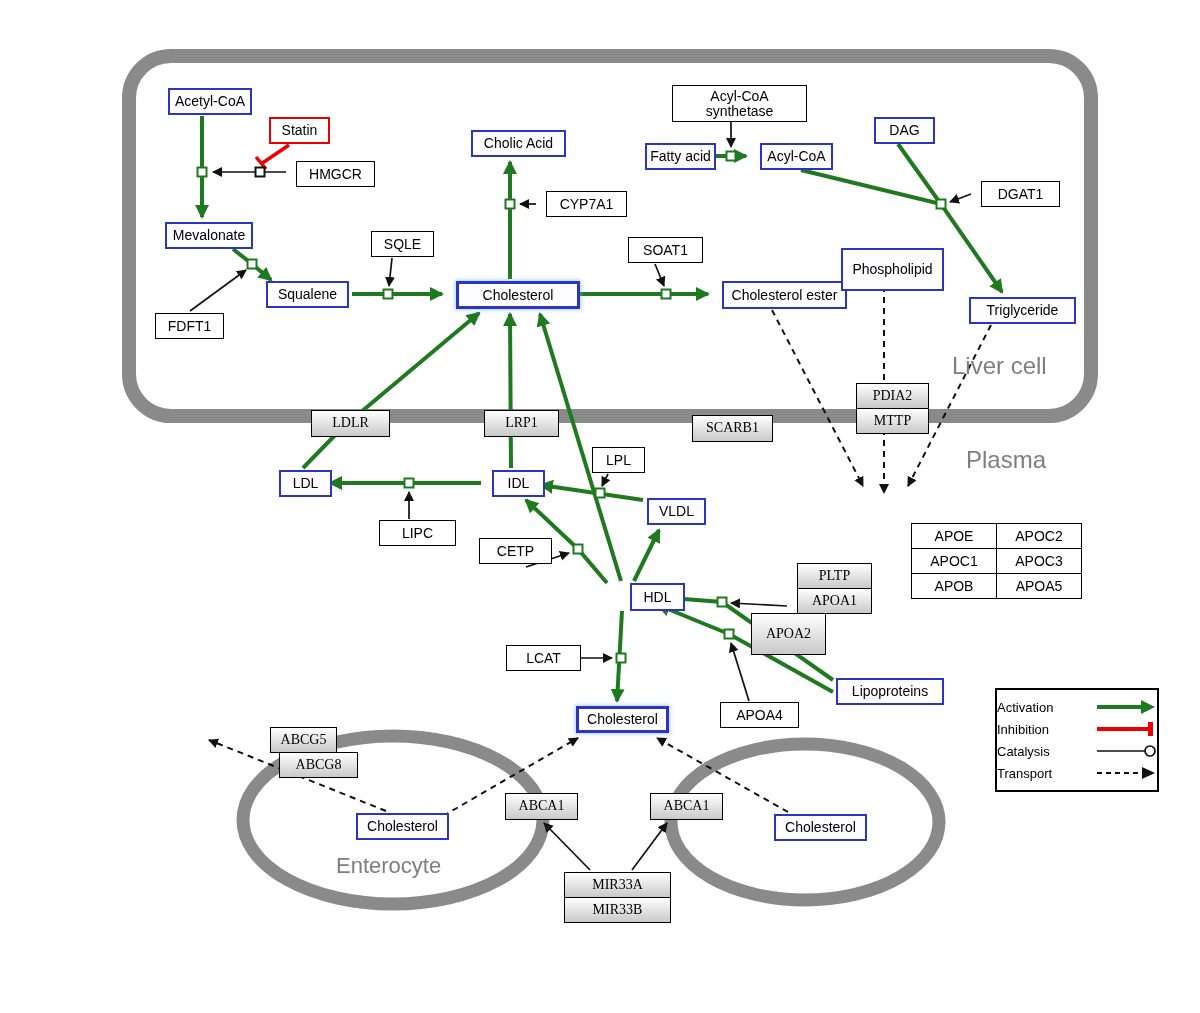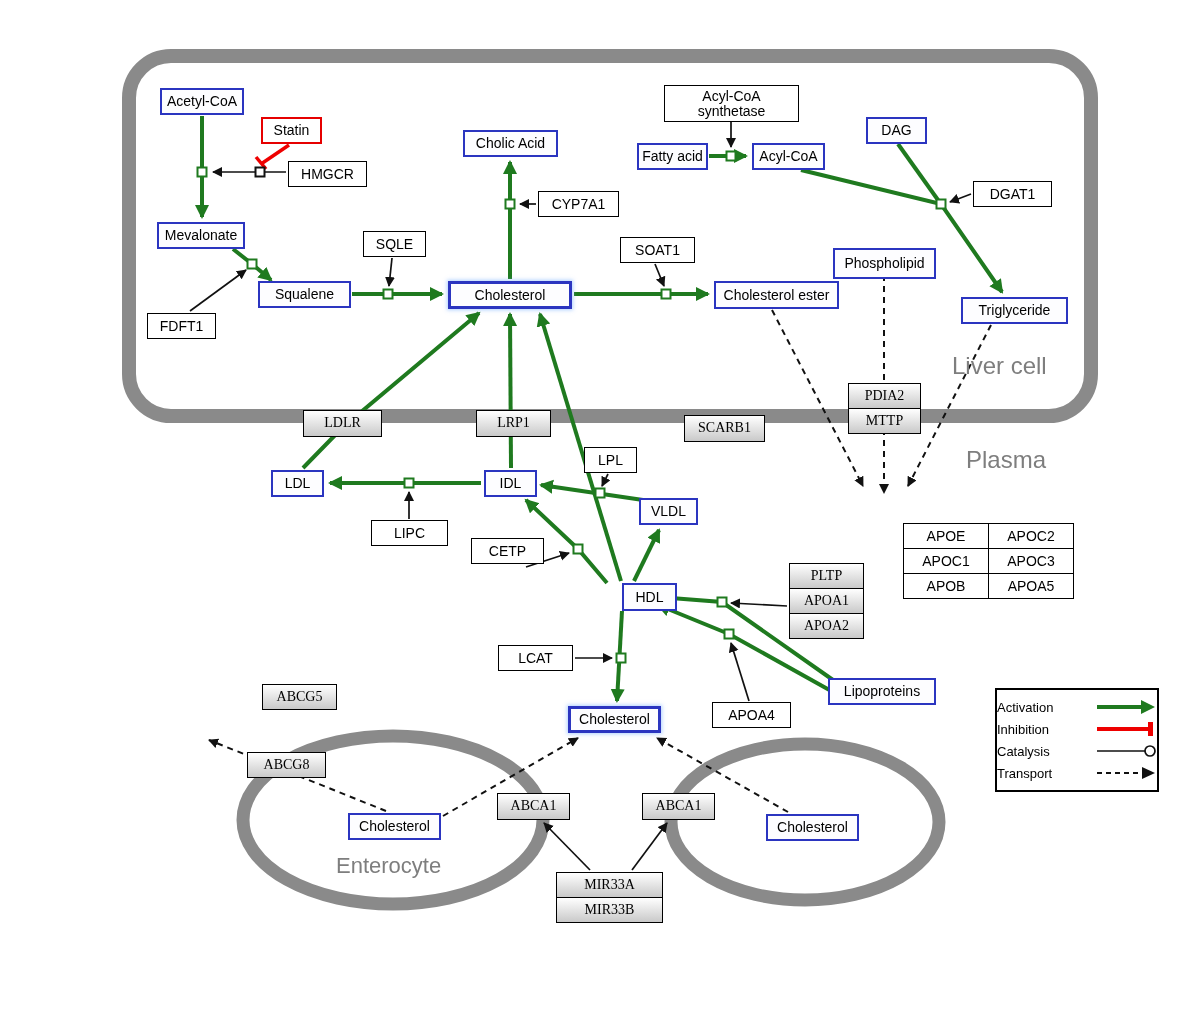--- a/index.html
+++ b/index.html
@@ -1,21 +1,21 @@
 <!DOCTYPE html>
 <html><head>
 <meta charset="utf-8">
 <style>
   html,body{margin:0;padding:0;background:#fff;}
   .canvas{position:relative;width:1200px;height:1013px;background:#fff;overflow:hidden;
           font-family:"Liberation Sans",sans-serif;}
   svg.layer{position:absolute;left:0;top:0;z-index:1;}
   .n{position:absolute;display:flex;align-items:center;justify-content:center;
      box-sizing:border-box;background:#fff;z-index:3;font-size:14px;color:#000;
-     text-align:center;line-height:1.05;white-space:nowrap;}
+     text-align:center;line-height:1.05;white-space:nowrap;margin-left:8px;}
   .blue{border:2px solid #2b35c0;background:#fdfdff;}
   .blue-th{border:3px solid #2b35c0;background:#fdfdff;box-shadow:0 0 4px 1px rgba(110,170,255,.55);}
   .enz{border:1px solid #000;}
   .gray{border:1px solid #000;background:linear-gradient(#ffffff,#c9c9c9);font-family:Liberation Serif, serif;}
   .red{border:2px solid #e60000;}
   .two{flex-direction:column;}
   .region{position:absolute;z-index:2;font-weight:normal;color:#7e7e7e;font-size:24px;}
   .region.small{font-size:22px;}
   .legend{position:absolute;z-index:3;box-sizing:border-box;border:2px solid #000;
           background:#fff;padding:6px 0;display:flex;flex-direction:column;justify-content:space-around;}
@@ -116,68 +116,68 @@
 
   <div class="region" style="left:952px;top:352px">Liver cell</div>
   <div class="region" style="left:966px;top:446px">Plasma</div>
   <div class="region small" style="left:336px;top:853px">Enterocyte</div>
 
   <div class="n blue" style="left:160px;top:88px;width:84px;height:27px">Acetyl-CoA</div>
   <div class="n red" style="left:261px;top:117px;width:61px;height:27px">Statin</div>
   <div class="n enz" style="left:288px;top:161px;width:79px;height:26px">HMGCR</div>
   <div class="n blue" style="left:157px;top:222px;width:88px;height:27px">Mevalonate</div>
   <div class="n enz" style="left:147px;top:313px;width:69px;height:26px">FDFT1</div>
-  <div class="n blue" style="left:258px;top:281px;width:93px;height:27px">Squalene</div>
+  <div class="n blue" style="left:258px;top:281px;width:83px;height:27px">Squalene</div>
   <div class="n enz" style="left:363px;top:231px;width:63px;height:26px">SQLE</div>
   <div class="n blue-th" style="left:448px;top:281px;width:124px;height:28px">Cholesterol</div>
   <div class="n blue" style="left:463px;top:130px;width:95px;height:27px">Cholic Acid</div>
   <div class="n enz" style="left:538px;top:191px;width:81px;height:26px">CYP7A1</div>
   <div class="n enz" style="left:620px;top:237px;width:75px;height:26px">SOAT1</div>
   <div class="n blue" style="left:714px;top:281px;width:125px;height:28px">Cholesterol ester</div>
   <div class="n enz two" style="left:664px;top:85px;width:135px;height:37px">
     <span>Acyl-CoA</span>
     <span>synthetase</span>
   </div>
   <div class="n blue" style="left:637px;top:143px;width:71px;height:27px">Fatty acid</div>
   <div class="n blue" style="left:752px;top:143px;width:73px;height:27px">Acyl-CoA</div>
   <div class="n blue" style="left:866px;top:117px;width:61px;height:27px">DAG</div>
   <div class="n enz" style="left:973px;top:181px;width:79px;height:26px">DGAT1</div>
-  <div class="n blue" style="left:833px;top:248px;width:103px;height:31px">Phospholipid</div>
+  <div class="n blue" style="left:833px;top:248px;width:103px;height:43px">Phospholipid</div>
   <div class="n blue" style="left:961px;top:297px;width:107px;height:27px">Triglyceride</div>
 
   <div class="n gray" style="left:303px;top:410px;width:79px;height:27px">LDLR</div>
   <div class="n gray" style="left:476px;top:410px;width:75px;height:27px">LRP1</div>
   <div class="n gray" style="left:684px;top:415px;width:81px;height:27px">SCARB1</div>
   <div class="n gray" style="left:848px;top:383px;width:73px;height:26px">PDIA2</div>
   <div class="n gray" style="left:848px;top:408px;width:73px;height:26px">MTTP</div>
 
   <div class="n blue" style="left:271px;top:470px;width:53px;height:27px">LDL</div>
   <div class="n blue" style="left:484px;top:470px;width:53px;height:27px">IDL</div>
   <div class="n enz" style="left:371px;top:520px;width:77px;height:26px">LIPC</div>
   <div class="n enz" style="left:584px;top:447px;width:53px;height:26px">LPL</div>
   <div class="n blue" style="left:639px;top:498px;width:59px;height:27px">VLDL</div>
   <div class="n enz" style="left:471px;top:538px;width:73px;height:26px">CETP</div>
   <div class="n blue" style="left:622px;top:583px;width:55px;height:28px">HDL</div>
   <div class="n gray" style="left:789px;top:563px;width:75px;height:26px">PLTP</div>
   <div class="n gray" style="left:789px;top:588px;width:75px;height:26px">APOA1</div>
-  <div class="n gray" style="left:789px;top:613px;width:75px;height:26px">APOA2</div>
+  <div class="n gray" style="left:743px;top:613px;width:75px;height:42px">APOA2</div>
   <div class="n enz" style="left:498px;top:645px;width:75px;height:26px">LCAT</div>
   <div class="n enz" style="left:712px;top:702px;width:79px;height:26px">APOA4</div>
   <div class="n blue" style="left:828px;top:678px;width:108px;height:27px">Lipoproteins</div>
   <div class="n blue-th" style="left:568px;top:706px;width:93px;height:27px">Cholesterol</div>
 
   <div class="n enz" style="left:903px;top:523px;width:86px;height:26px">APOE</div>
   <div class="n enz" style="left:988px;top:523px;width:86px;height:26px">APOC2</div>
   <div class="n enz" style="left:903px;top:548px;width:86px;height:26px">APOC1</div>
   <div class="n enz" style="left:988px;top:548px;width:86px;height:26px">APOC3</div>
   <div class="n enz" style="left:903px;top:573px;width:86px;height:26px">APOB</div>
   <div class="n enz" style="left:988px;top:573px;width:86px;height:26px">APOA5</div>
 
-  <div class="n gray" style="left:262px;top:684px;width:75px;height:26px">ABCG5</div>
-  <div class="n gray" style="left:247px;top:752px;width:79px;height:26px">ABCG8</div>
+  <div class="n gray" style="left:262px;top:727px;width:67px;height:26px">ABCG5</div>
+  <div class="n gray" style="left:271px;top:752px;width:79px;height:26px">ABCG8</div>
   <div class="n blue" style="left:348px;top:813px;width:93px;height:27px">Cholesterol</div>
   <div class="n gray" style="left:497px;top:793px;width:73px;height:27px">ABCA1</div>
   <div class="n gray" style="left:642px;top:793px;width:73px;height:27px">ABCA1</div>
   <div class="n blue" style="left:766px;top:814px;width:93px;height:27px">Cholesterol</div>
   <div class="n gray" style="left:556px;top:872px;width:107px;height:26px">MIR33A</div>
   <div class="n gray" style="left:556px;top:897px;width:107px;height:26px">MIR33B</div>
 
   <div class="legend" style="left:995px;top:688px;width:164px;height:104px">
     <div class="lrow">
       <span>Activation</span>

